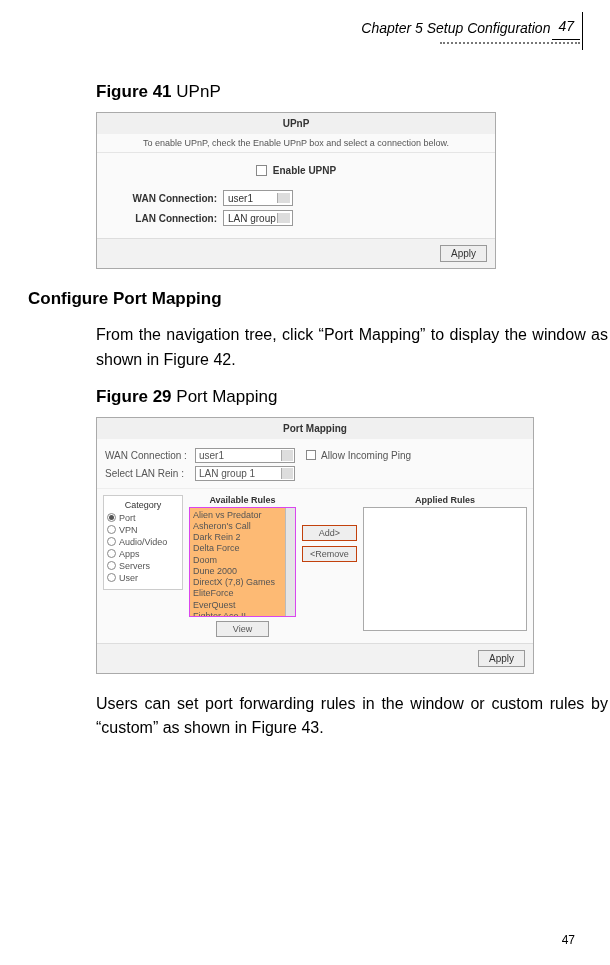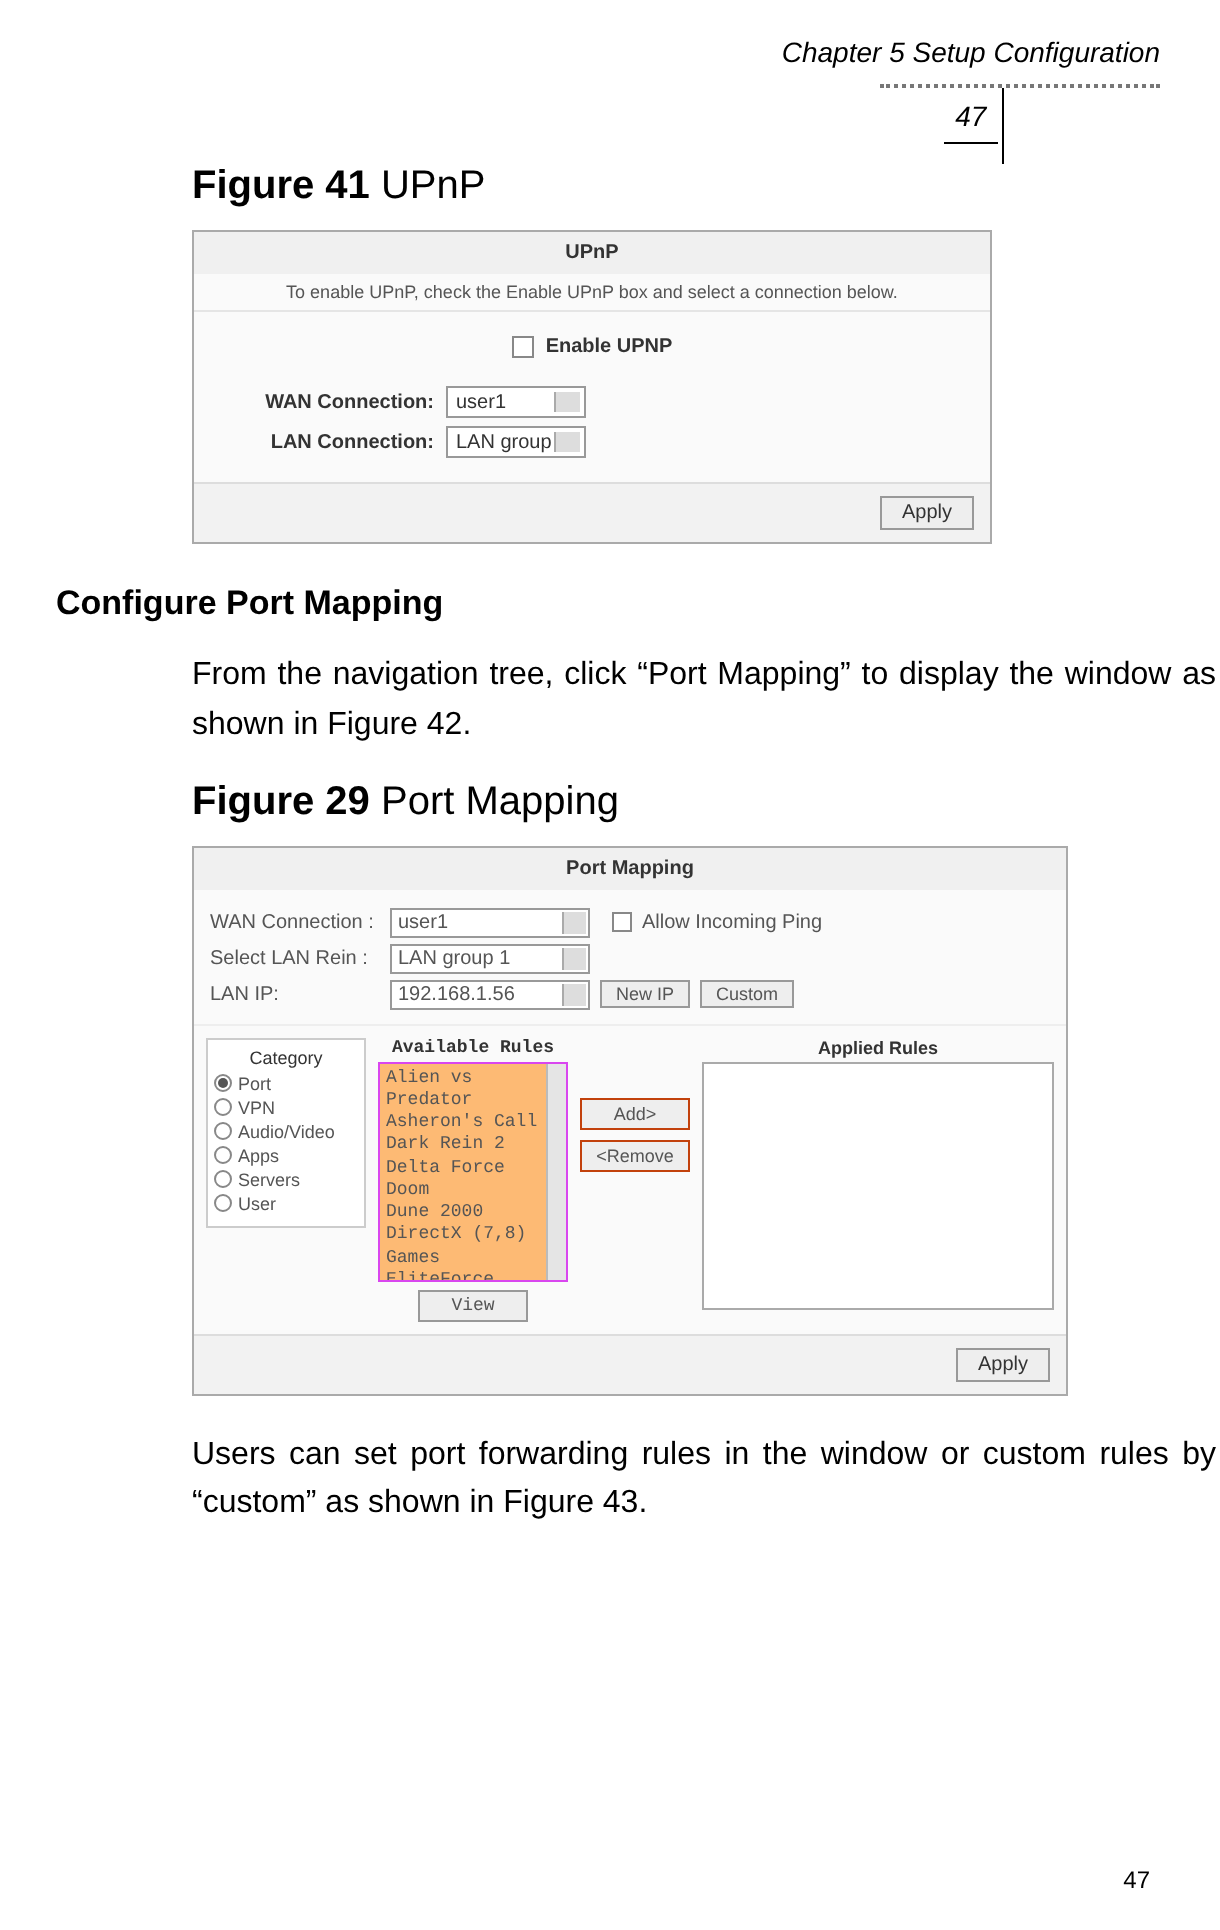--- a/index.html
+++ b/index.html
@@ -14,22 +14,21 @@
       font-family: Arial, Helvetica, sans-serif;
       position: relative;
       color: #000;
     }
     .header {
       position: absolute;
       top: 18px;
       right: 30px;
       display: flex;
       align-items: center;
-      gap: 16px;
-      flex-direction: column;
+      gap: 2px;
     }
     .header-text {
       font-style: italic;
       font-size: 14px;
     }
     .header-pagebox {
       position: relative;
       font-style: italic;
       font-size: 14px;
       padding: 0 6px 4px 6px;
@@ -58,21 +57,21 @@
       border-top: 2px dotted #777;
     }
     .content {
       position: absolute;
       top: 82px;
       left: 0;
       right: 0;
     }
     .fig-caption {
       margin-left: 96px;
-      font-size: 20px;
+      font-size: 17px;
       margin-bottom: 10px;
     }
     .fig-caption .bold {
       font-weight: bold;
     }
     .screenshot {
       margin-left: 96px;
       width: 400px;
       border: 1px solid #aaa;
       background: #fafafa;
@@ -259,22 +258,21 @@
     .pm-radio.selected::after {
       content: "";
       display: block;
       width: 5px;
       height: 5px;
       background: #555;
       border-radius: 50%;
       margin: 1px auto;
     }
     .pm-col2 {
-      width: 95px;
-      font-family: Liberation Mono, monospace;
+      width: 107px;
     }
     .pm-col2-title {
       font-weight: bold;
       font-size: 9px;
       text-align: center;
       margin-bottom: 2px;
       color: #333;
     }
     .pm-listbox {
       border: 1px solid #d946ef;
@@ -399,28 +397,20 @@
             <span>user1</span>
           </span>
         <span class="pm-checkbox"></span>
         <span>Allow Incoming Ping</span>
       </div>
       <div class="pm-row">
         <span class="pm-label">Select LAN Rein :</span>
         <span class="pm-select">
             <span>LAN group 1</span>
           </span>
-      </div>
-      <div class="pm-row">
-        <span class="pm-label">LAN IP:</span>
-        <span class="pm-select">
-            <span>192.168.1.56</span>
-          </span>
-        <span class="pm-smbtn">New IP</span>
-        <span class="pm-smbtn">Custom</span>
       </div>
     </div>
     <div class="pm-cols">
       <div class="pm-col1">
         <div class="pm-col1-title">Category</div>
         <div class="pm-cat">
             <span class="pm-radio selected"></span>
             <span>Port</span>
           </div>
         <div class="pm-cat">

